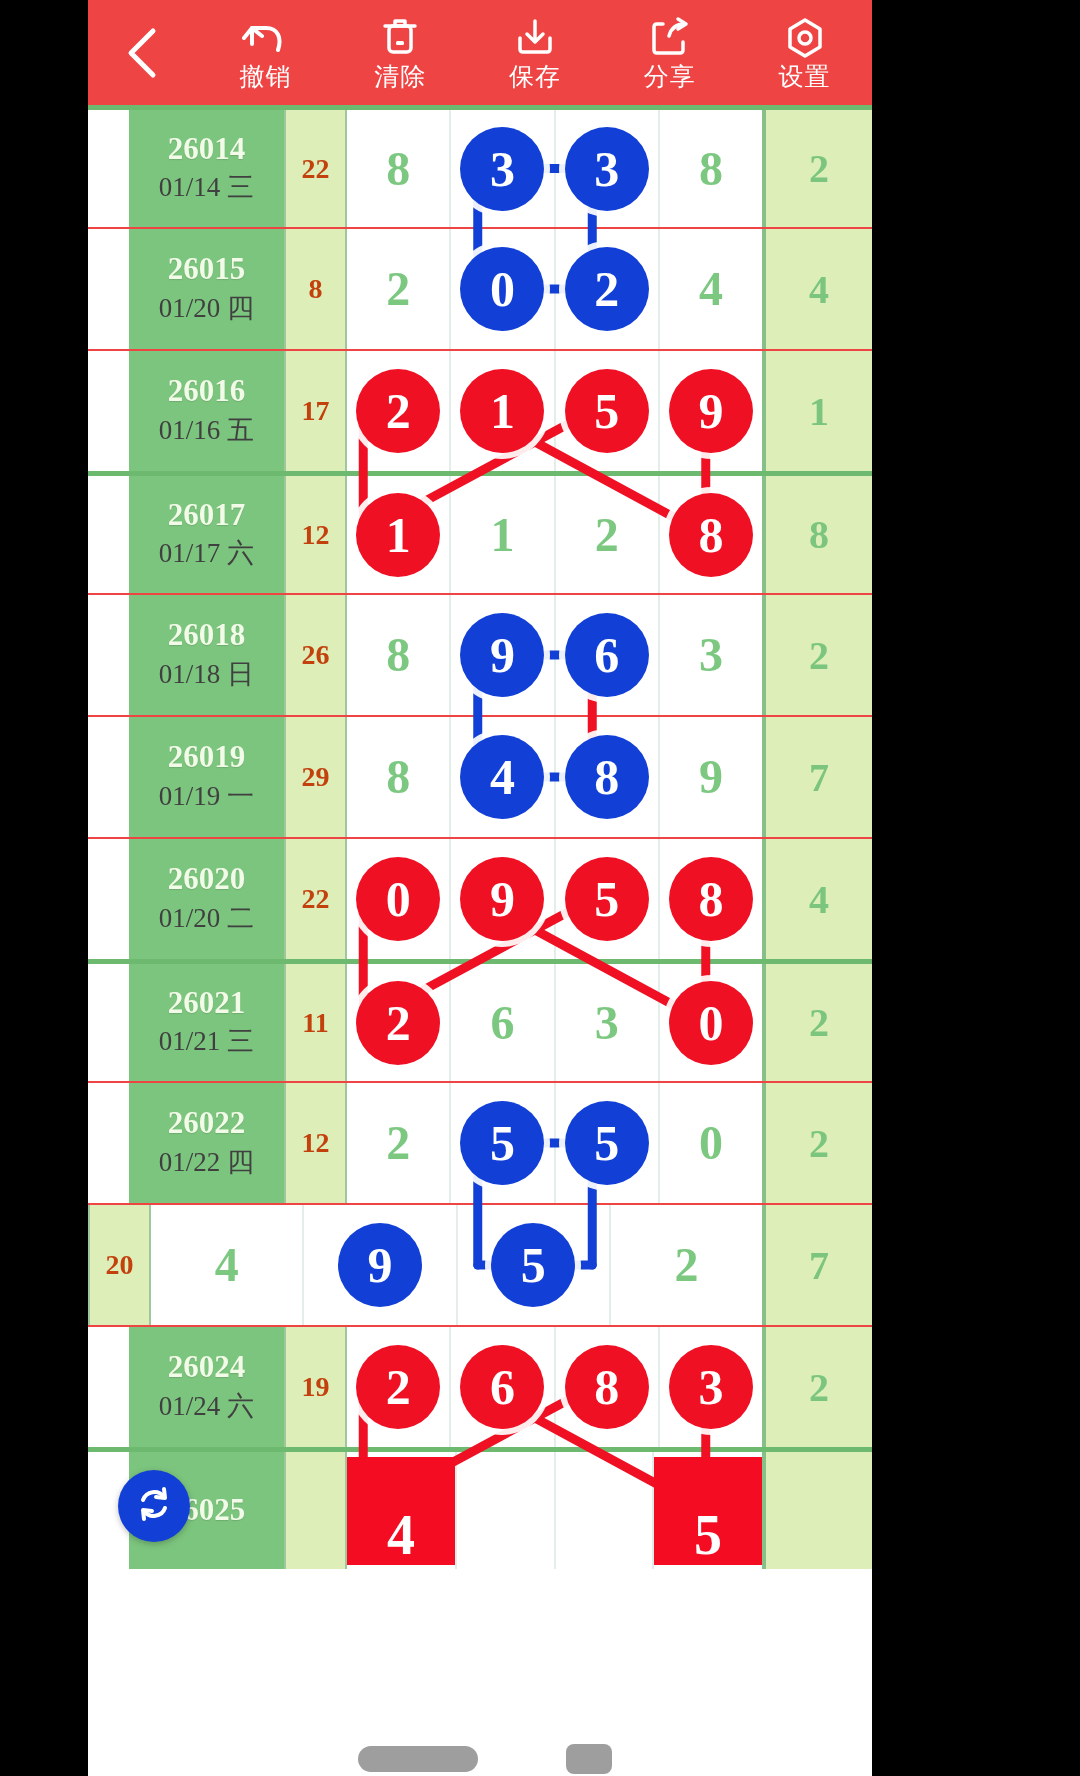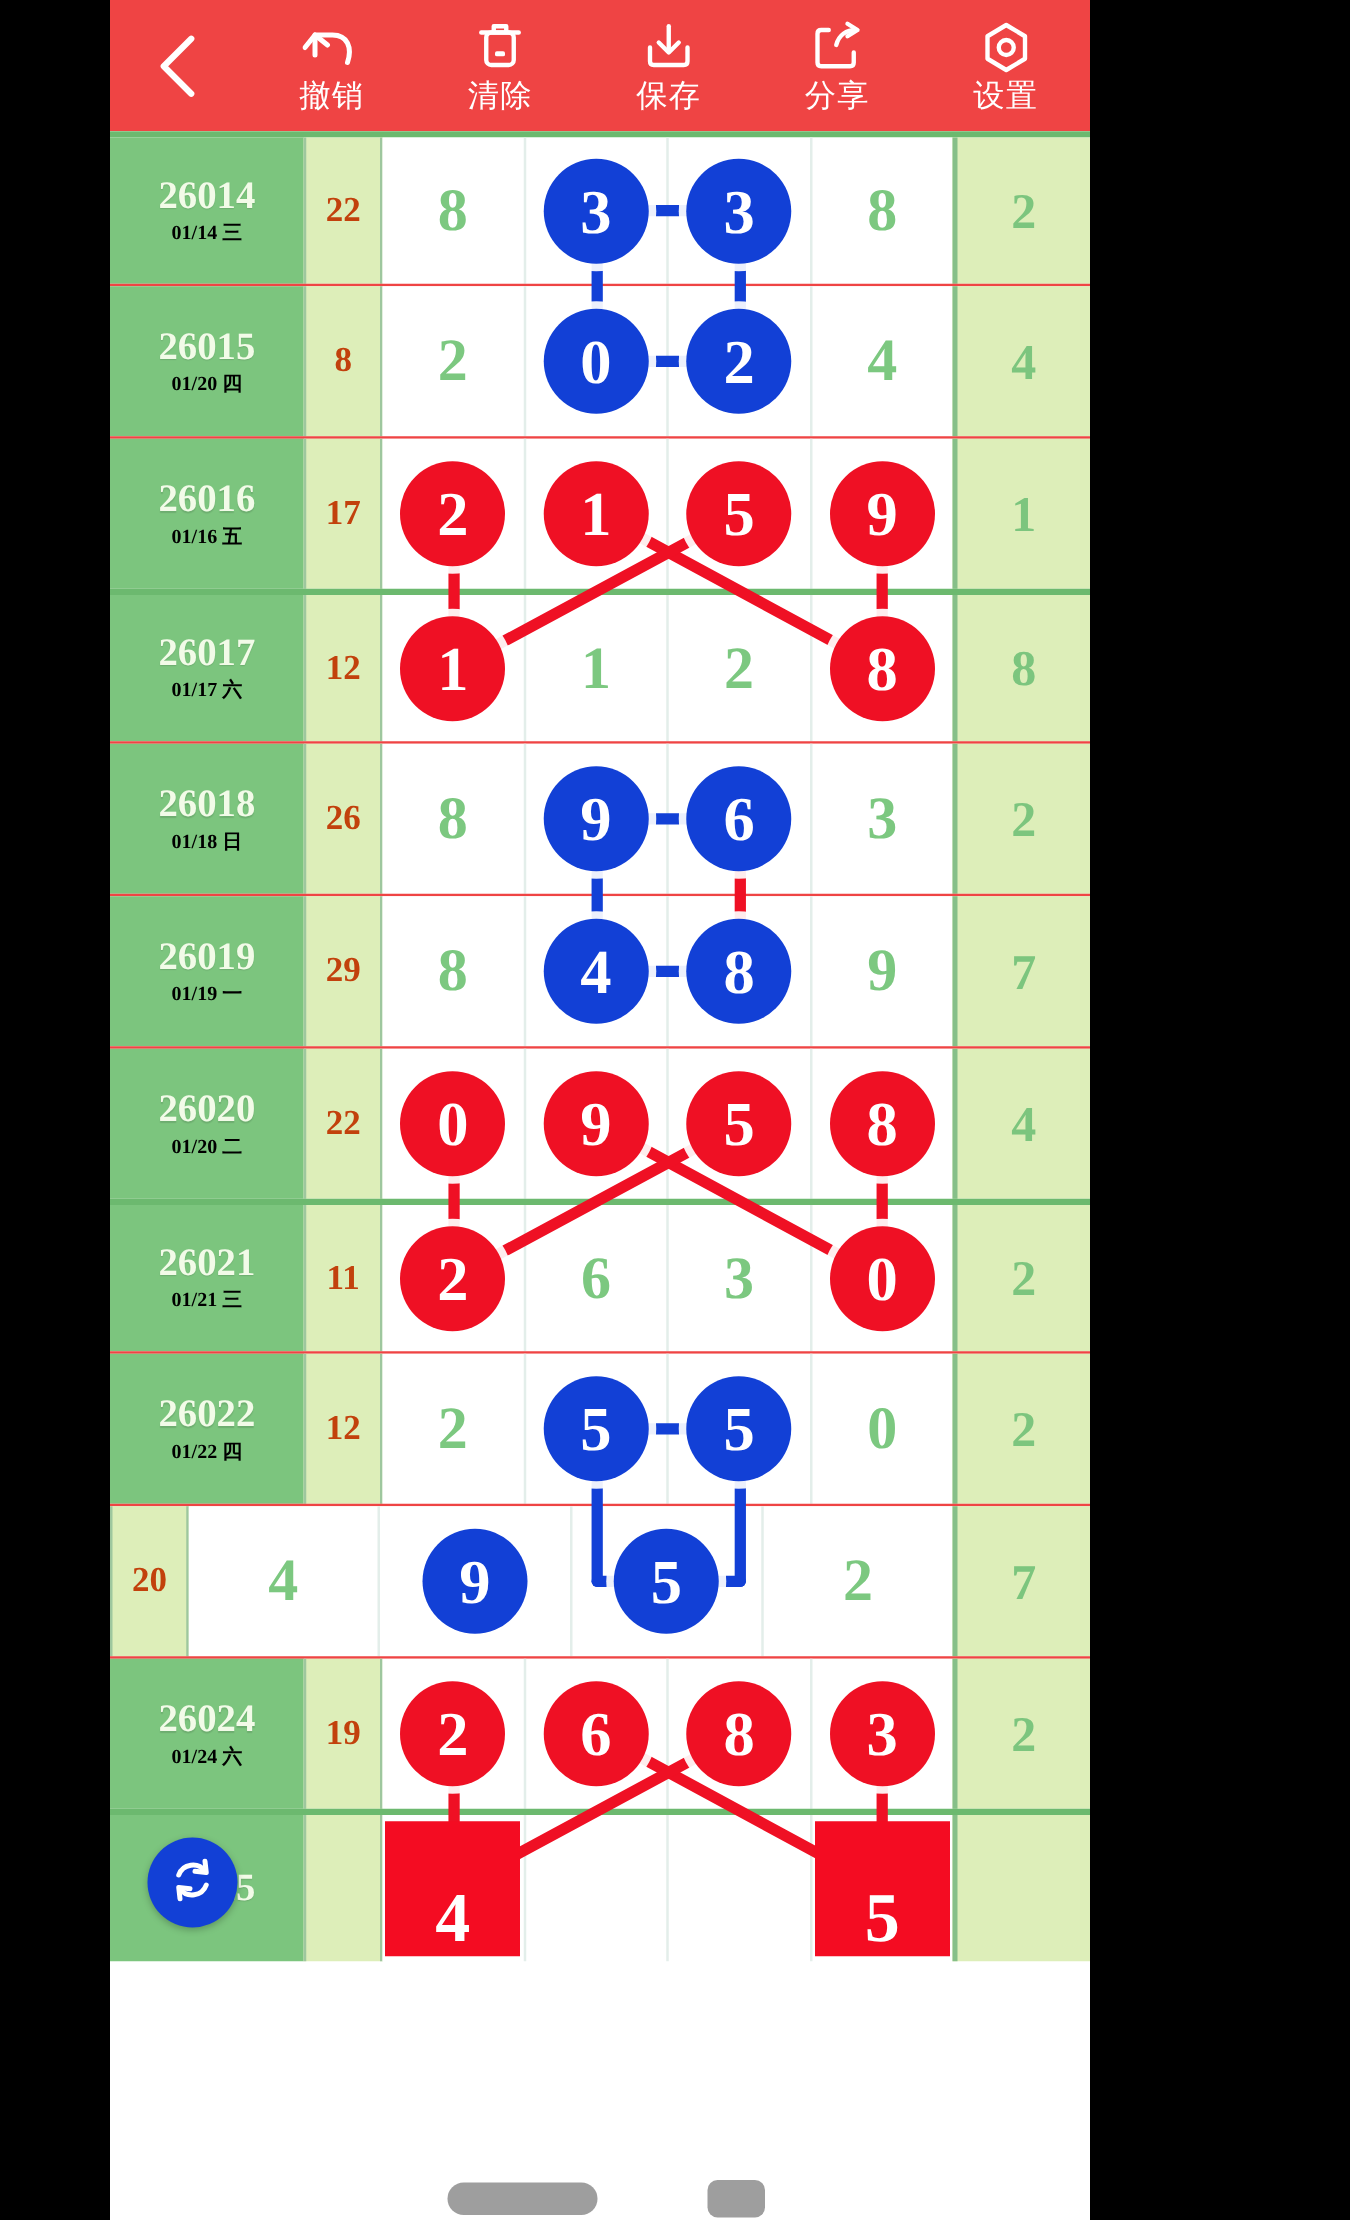--- a/index.html
+++ b/index.html
@@ -37,27 +37,28 @@
     position:relative;display:flex;height:122px;box-sizing:border-box;
   }
   .row.thick{border-top:5px solid #6cb96f;}
   .row.thin{border-top:2px solid #ef4444;}
 
   
   .c-issue{
     width:155px;flex:none;background:#7cc57e;
     display:flex;flex-direction:column;align-items:center;justify-content:center;
     box-sizing:border-box;
+    margin-left:41px;
   }
   .issue-no{
     font-size:31px;color:#f2fbe8;font-weight:bold;line-height:1.1;
     text-shadow:0 1px 1px rgba(0,0,0,.12);
   }
   .issue-date{
-    font-size:16px;color:#000000;line-height:1.3;margin-top:4px;font-weight:bold;
+    font-size:27px;color:#404040;line-height:1.3;margin-top:4px;font-weight:normal;
   }
 
   
   .c-sum{
     width:63px;flex:none;background:#ddeeb9;
     display:flex;align-items:center;justify-content:center;
     box-sizing:border-box;border-left:2px solid #9ec79e;border-right:2px solid #9ec79e;
     font-size:28px;color:#c2410c;font-weight:bold;
   }
 

